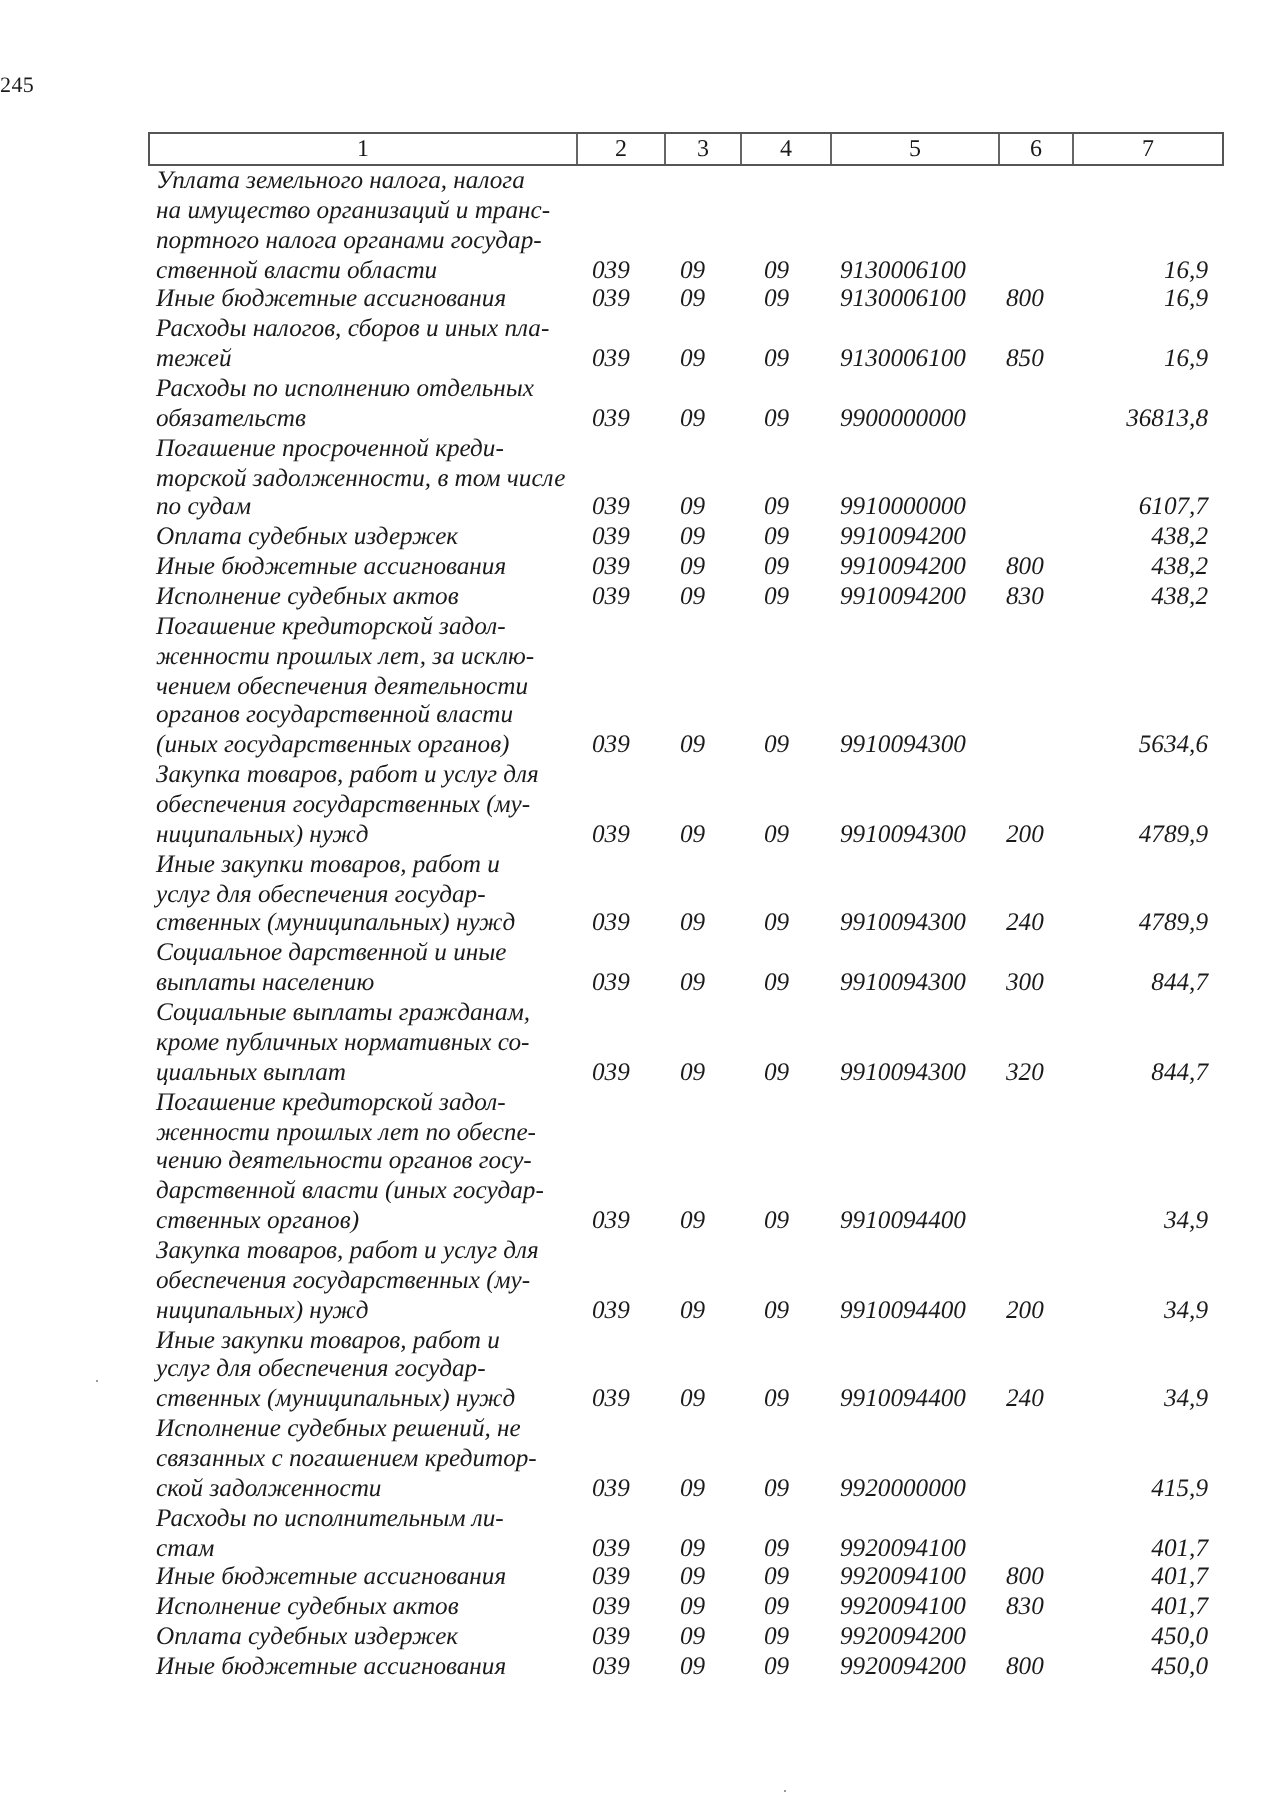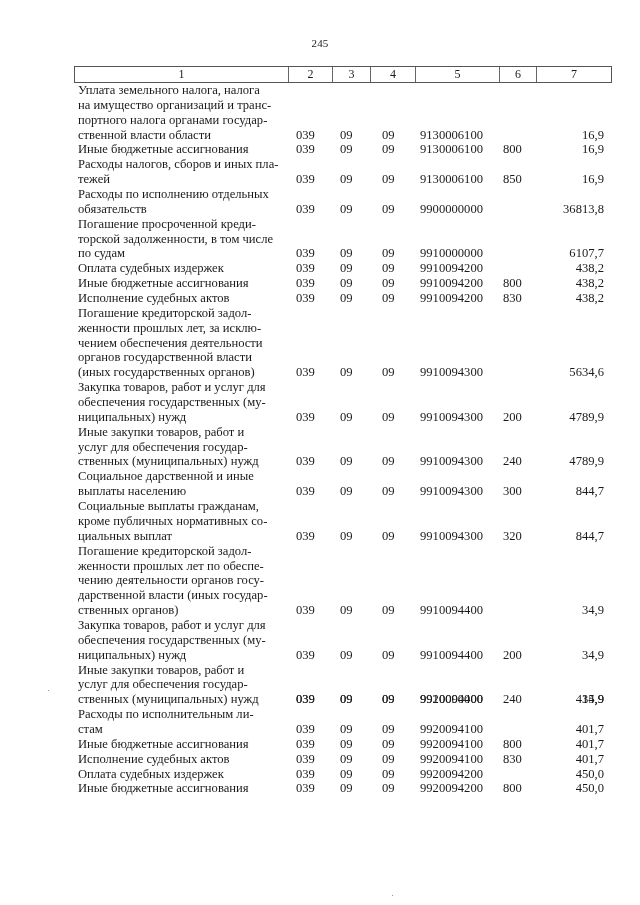--- a/index.html
+++ b/index.html
@@ -2,37 +2,37 @@
 <html><head>
 <meta charset="utf-8">
 <style>
   html, body { margin: 0; padding: 0; background: #ffffff; }
   body {
     width: 640px; height: 905px; position: relative; overflow: hidden;
     font-family: "Liberation Serif", "DejaVu Serif", serif;
     color: #1a1a1a;
   }
   .page-number {
-    position: absolute; top: 37px; left: 0; width: 640px; text-align: center;
+    position: absolute; top: 37px; left: 0; width: 640px; 
     font-size: 11px; letter-spacing: 0.2px;
   }
   .header-row {
     position: absolute; top: 66px; left: 74px; width: 538px; height: 17px;
     border: 1px solid #555; box-sizing: border-box; display: flex;
   }
   .header-row .hc {
     box-sizing: border-box; border-right: 1px solid #666; text-align: center;
     font-size: 12px; line-height: 15px;
   }
   .header-row .hc:last-child { border-right: none; }
   .hc-1 { width: 214px; } .hc-2 { width: 44px; } .hc-3 { width: 38px; }
   .hc-4 { width: 45px; } .hc-5 { width: 84px; } .hc-6 { width: 37px; } .hc-7 { flex: 1; }
 
   .rows { position: absolute; top: 83px; left: 78px; width: 530px; }
-  .row { position: relative; font-size: 12.6px; line-height: 14.86px; }
+  .row { position: relative; font-size: 12.6px; line-height: 14.86px; font-style: italic; }
   .row .desc {
     width: 208px; text-align: justify; text-align-last: left;
     white-space: pre-line;
   }
   .row .c { position: absolute; bottom: 0; line-height: 14.86px; }
   .c-2 { left: 218px; margin-top: 24px; }
   .c-3 { left: 262px; }
   .c-4 { left: 304px; }
   .c-5 { left: 342px; }
   .c-6 { left: 425px; }
@@ -219,20 +219,23 @@
 услуг для обеспечения государ-
 ственных (муниципальных) нужд</div>
       <div class="c c-2">039</div>
       <div class="c c-3">09</div>
       <div class="c c-4">09</div>
       <div class="c c-5">9910094400</div>
       <div class="c c-6">240</div>
       <div class="c c-7">34,9</div>
     </div>
     <div class="row">
+      <div class="desc">Исполнение судебных решений, не
+связанных с погашением кредитор-
+ской задолженности</div>
       <div class="c c-2">039</div>
       <div class="c c-3">09</div>
       <div class="c c-4">09</div>
       <div class="c c-5">9920000000</div>
       <div class="c c-6"></div>
       <div class="c c-7">415,9</div>
     </div>
     <div class="row">
       <div class="desc">Расходы по исполнительным ли-
 стам</div>

